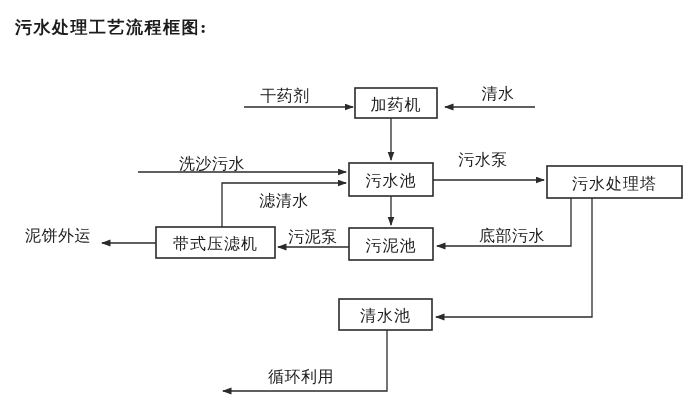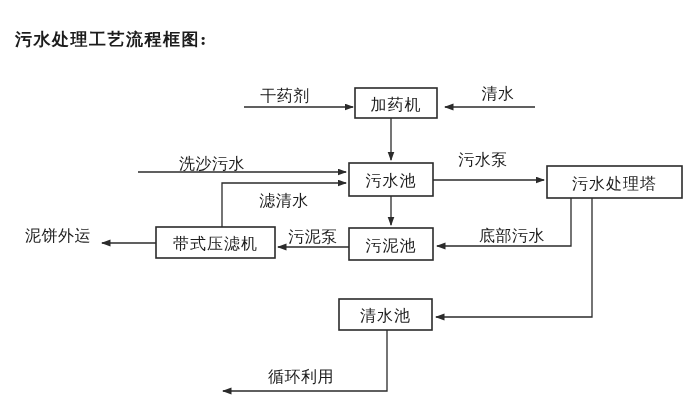--- a/index.html
+++ b/index.html
@@ -21,21 +21,20 @@
     background: var(--bg);
   }
   .title {
     position: absolute;
     left: 15px; top: 16px;
     font-size: 17px;
     font-weight: bold;
     color: var(--text);
     letter-spacing: 1.5px;
     font-family: "DejaVu Serif", "Liberation Serif", serif;
-    margin-top: 12px;
   }
   svg.diagram { position: absolute; left: 0; top: 0; }
   .node-box {
     fill: var(--boxfill);
     stroke: var(--line);
     stroke-width: 1.6;
   }
   .node-label {
     font-family: "DejaVu Sans", "Liberation Sans", sans-serif;
     font-size: 16px;

